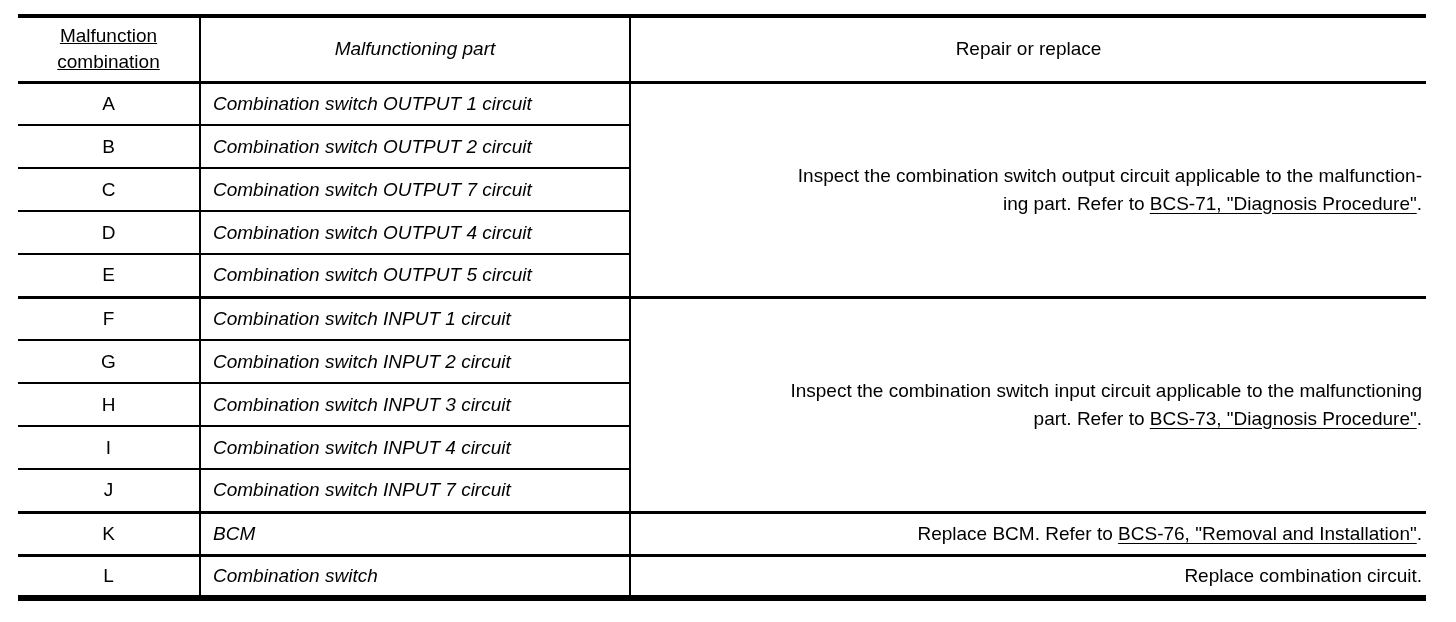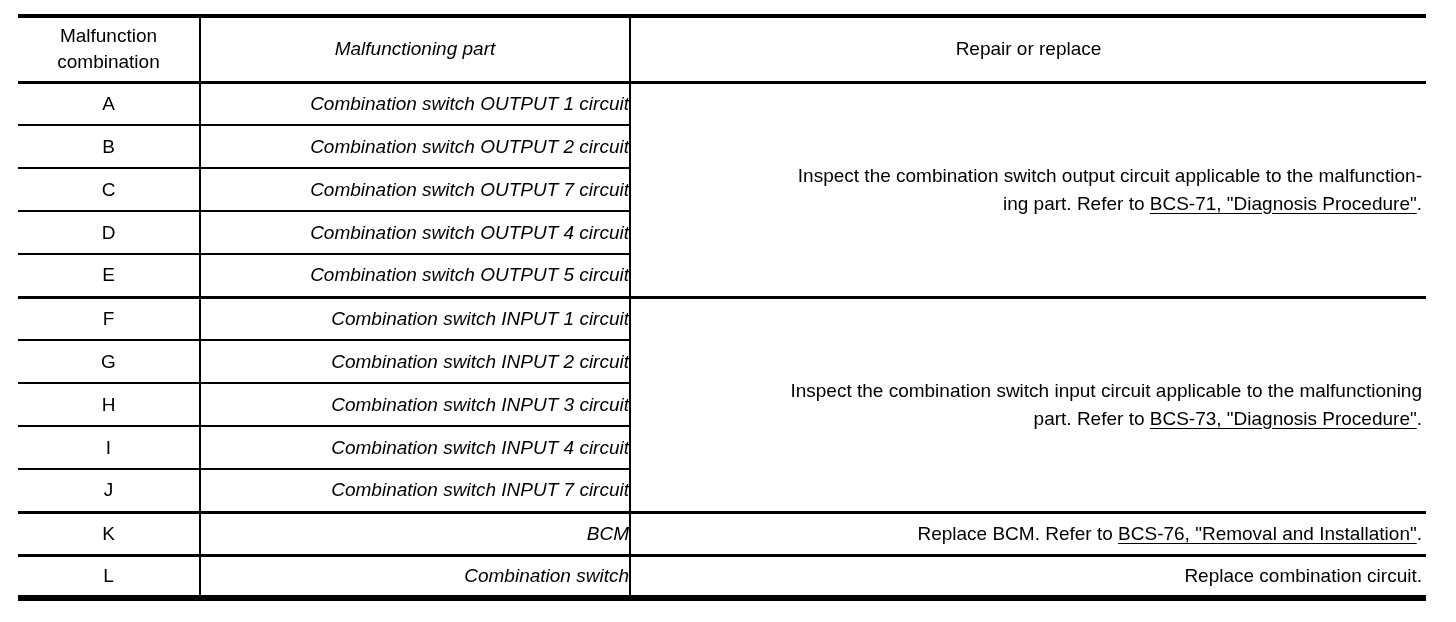--- a/index.html
+++ b/index.html
@@ -29,30 +29,30 @@
     font-weight: normal;
     vertical-align: middle;
     color: #000;
   }
   thead th {
     height: 66px;
     text-align: center;
     border-bottom: 3px solid #000;
     line-height: 26px;
   }
-  th.c1 { white-space: pre-line; }
+  th.c1 { white-space: pre-line; text-decoration: underline; }
   th.c2, td.c2 { border-left: 2px solid #000; font-style: italic; }
   th.c3, td.c3 { border-left: 2px solid #000; }
 
   tbody tr { height: 43px; }
   tbody td { border-top: 2px solid #000; }
   tbody tr.group-start td { border-top: 3px solid #000; }
 
   td.c1 { text-align: center; }
-  td.c2 { text-align: right; }
+  td.c2 { padding-left: 12px; text-align: left; }
   td.c3 {
     padding-left: 14px;
     padding-right: 4px;
     text-align: right;
     white-space: pre-wrap;
     line-height: 28px;
   }
   .ref-link {
     color: #000;
     text-decoration: underline;

